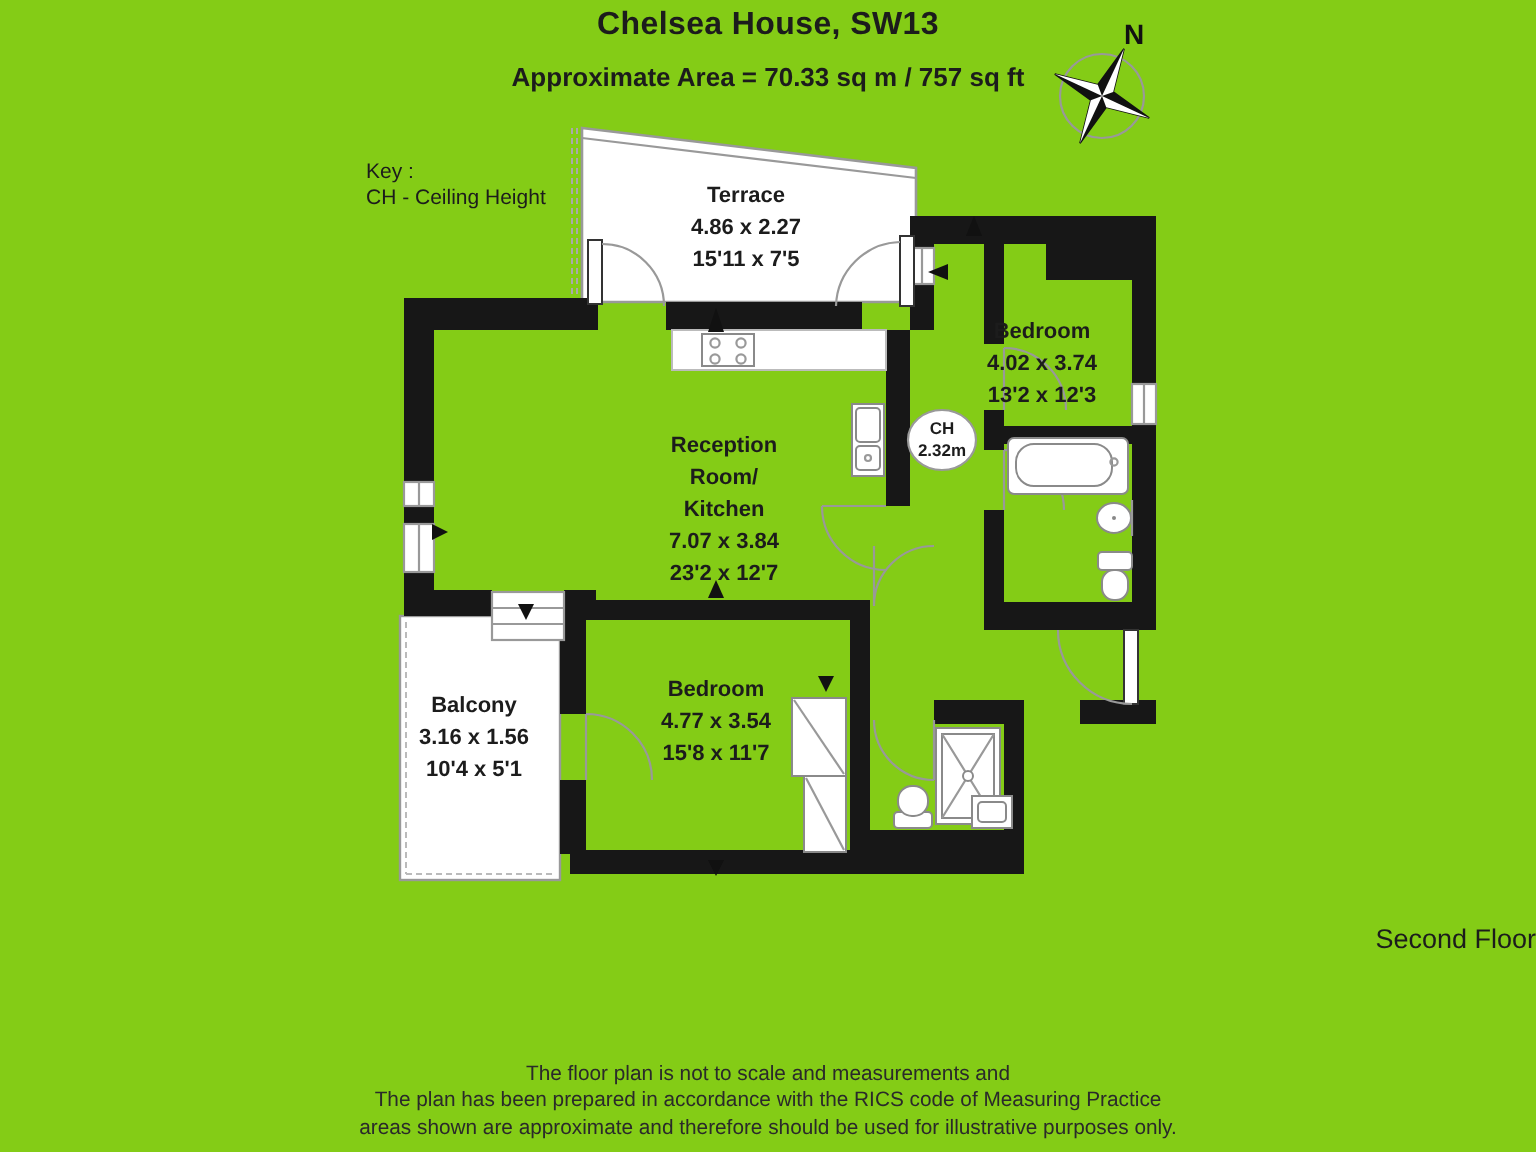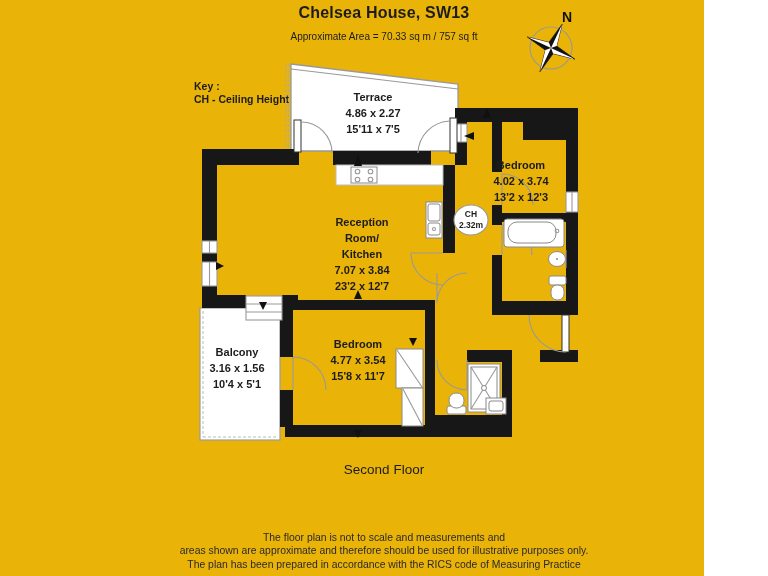--- a/index.html
+++ b/index.html
@@ -1,22 +1,22 @@
 <!DOCTYPE html>
 <html><head>
 <meta charset="utf-8">
 <style>
   html,body{margin:0;padding:0;background:#ffffff;}
-  #page{position:relative;width:704px;height:576px;background:#eab308;overflow:hidden;
+  #page{position:relative;width:768px;height:576px;background:#84cc16;overflow:hidden;
         font-family:"Liberation Sans",sans-serif;color:#1c1c1c;}
   .center{position:absolute;left:0;width:768px;text-align:center;}
   #title{top:4px;font-size:16px;font-weight:700;letter-spacing:.2px;}
-  #subtitle{top:31px;font-size:10px;font-weight:400;}
-  #keyblock{position:absolute;left:194px;top:80px;font-size:10.5px;font-weight:700;line-height:13px;}
-  #floorlabel{top:462px;font-size:13.5px;font-weight:500;}
+  #subtitle{top:31px;font-size:13px;font-weight:700;}
+  #keyblock{position:absolute;left:183px;top:80px;font-size:10.5px;font-weight:400;line-height:13px;}
+  #floorlabel{top:462px;font-size:13.5px;font-weight:500;text-align:right;}
   #disclaimer{top:489px;font-size:10.4px;font-weight:400;line-height:13.4px;color:#2a2a2a;margin-top:42px;}
   svg{position:absolute;left:0;top:0;}
   .wall{fill:#171717;stroke:none;}
   .thin{stroke:#999;stroke-width:1.1;fill:none;}
   .thinf{stroke:#999;stroke-width:1.1;fill:#fff;}
   .fix{stroke:#8a8a8a;stroke-width:1;fill:#fff;}
   .leaf{fill:#fff;stroke:#333;stroke-width:1;}
   .arrow{fill:#111;}
   .rlabel{font-family:"Liberation Sans",sans-serif;font-size:11px;font-weight:600;fill:#1c1c1c;text-anchor:middle;}
   .chtext{font-family:"Liberation Sans",sans-serif;font-size:8.5px;font-weight:700;fill:#1c1c1c;text-anchor:middle;}
@@ -247,17 +247,17 @@
       <text x="237" y="356" class="rlabel">Balcony</text>
       <text x="237" y="372" class="rlabel">3.16 x 1.56</text>
       <text x="237" y="388" class="rlabel">10'4 x 5'1</text>
     </g>
   </svg>
 
   <div id="floorlabel" class="center">Second Floor</div>
 
   <div id="disclaimer" class="center">
     <div>The floor plan is not to scale and measurements and</div>
+    <div>The plan has been prepared in accordance with the RICS code of Measuring Practice</div>
     <div>areas shown are approximate and therefore should be used for illustrative purposes only.</div>
-    <div>The plan has been prepared in accordance with the RICS code of Measuring Practice</div>
   </div>
 
 </div>
 
 </body></html>

